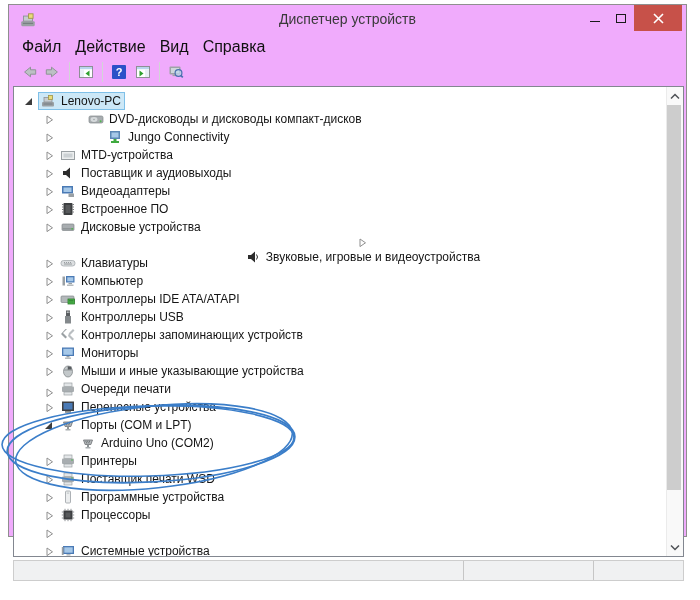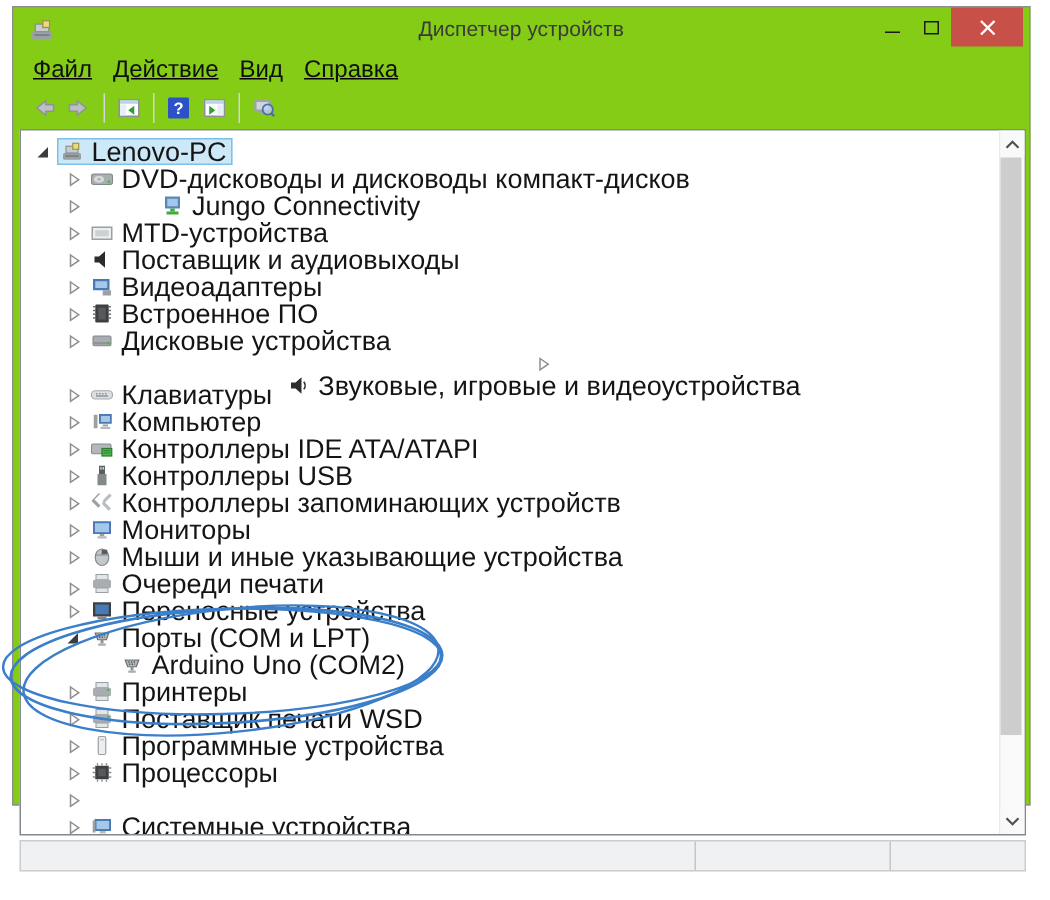--- a/index.html
+++ b/index.html
@@ -1,19 +1,19 @@
 <!DOCTYPE html>
 <html><head>
 <meta charset="utf-8">
 <style>
   * { margin:0; padding:0; box-sizing:border-box; }
   html,body { width:700px; height:600px; background:#ffffff;
               font-family:"Liberation Sans","DejaVu Sans",sans-serif; }
   .window { position:absolute; left:8px; top:4px; width:679px; height:533px;
-            background:#84cc16; border:1px solid #8f8f8f;text-decoration:underline; }
+            background:#f0abfc; border:1px solid #8f8f8f; }
 
   
   .titlebar { position:relative; height:30px; }
   .appicon { position:absolute; left:10px; top:6px; width:18px; height:18px; }
   .title { position:absolute; left:0; right:0; top:6px; text-align:center;
            font-size:14px; color:#3a3a3a; }
   .controls { position:absolute; right:4px; top:0; height:26px; display:flex; }
   .ctl { width:26px; height:26px; display:flex; align-items:center; justify-content:center; }
   .minbar { width:10px; height:1px; background:#1a1a1a; margin-top:6px; }
   .maxbox { width:10px; height:9px; border:1px solid #1a1a1a; background:transparent; }
@@ -26,21 +26,21 @@
   
   .toolbar { height:28px; display:flex; align-items:center; padding-left:8px; }
   .tbtn { width:24px; height:24px; border:none; background:transparent; display:flex;
           align-items:center; justify-content:center; padding:0; }
   .tsep { width:1px; height:20px; background:#d2d4d6; margin:0 4px; }
 
   
   .treepanel { position:absolute; left:4px; top:81px; width:671px; height:471px;
                background:#ffffff; border:1px solid #828790; overflow:hidden; }
   .tree { padding-top:5px; }
-  .trow { display:flex; align-items:center; height:18px; font-size:18px; color:#151515; white-space:nowrap; }
+  .trow { display:flex; align-items:center; height:18px; font-size:12px; color:#151515; white-space:nowrap; }
   .tw { width:12px; height:12px; margin-right:2px; flex:0 0 12px; display:flex; align-items:center; }
   .rowicon { width:16px; height:16px; flex:0 0 16px; }
   .content { display:flex; align-items:center; height:18px; padding:0 3px 0 1px;
              border:1px solid transparent; }
   .content .lbl { margin-left:5px; }
   .content.sel { background:#cde8f7; border-color:#7fc0e8; }
 
   
   .vscroll { position:absolute; top:0; right:0; bottom:0; width:17px; background:#f9f9f9;
              border-left:1px solid #ebebeb; }
@@ -156,21 +156,21 @@
           <span class="content sel">
             <svg width="16" height="16" viewBox="0 0 16 16" class="rowicon">
               <rect x="2" y="9" width="12" height="4.5" rx="1" fill="#9aa0a4"></rect>
               <rect x="3.5" y="10.5" width="9" height="1" fill="#777d81"></rect>
               <rect x="4" y="4.5" width="8" height="4.5" fill="#c7cccf" stroke="#8d9297" stroke-width="0.8"></rect>
               <rect x="8.5" y="2.5" width="4" height="4" fill="#e9dc7a" stroke="#9f9448" stroke-width="0.8"></rect>
             </svg>
             <span class="lbl">Lenovo-PC</span>
           </span>
         </div>
-        <div class="trow" style="padding-left: 30px;">
+        <div class="trow" style="padding-left: 30px; gap: 28px;">
           <span class="tw">
             <svg width="10" height="11" viewBox="0 0 10 11">
               <polygon points="3,2 8.5,5.8 3,9.6" fill="#fdfdfd" stroke="#8f8f8f"></polygon>
             </svg>
           </span>
           <span class="content">
             <svg width="16" height="16" viewBox="0 0 16 16" class="rowicon">
               <rect x="1" y="5" width="14" height="7" rx="1.5" fill="#a8adb0" stroke="#83888b" stroke-width="0.7"></rect>
               <ellipse cx="6" cy="8.5" rx="3.4" ry="2.4" fill="#d6dadc"></ellipse>
               <ellipse cx="6" cy="8.5" rx="1" ry="0.8" fill="#a8adb0"></ellipse>

